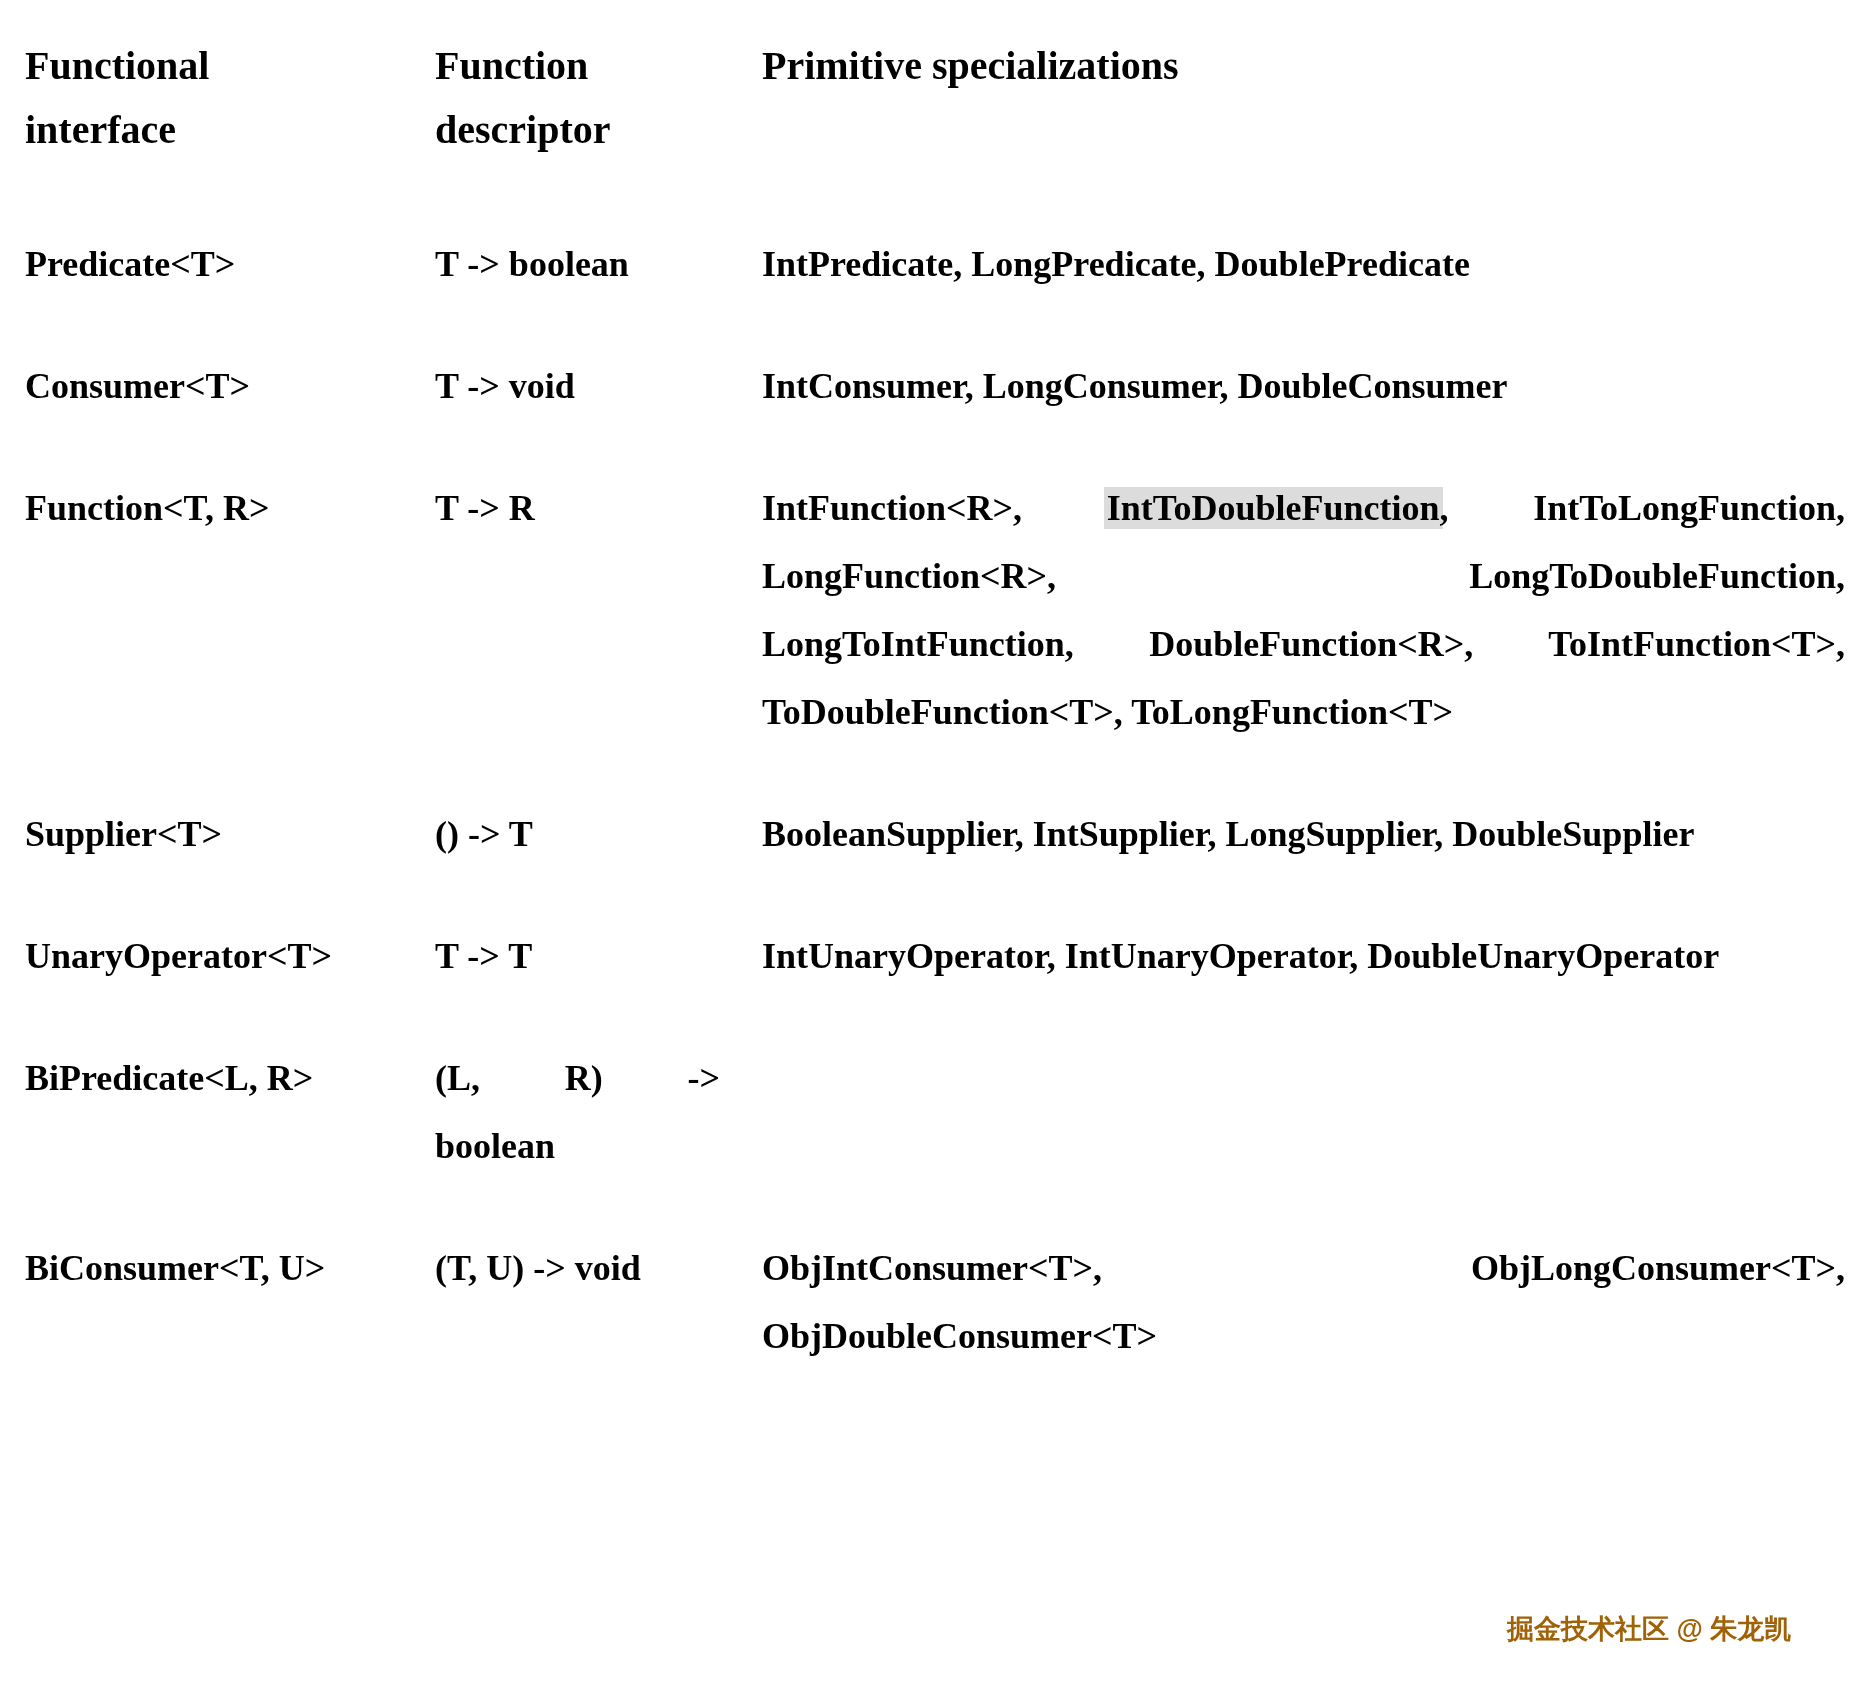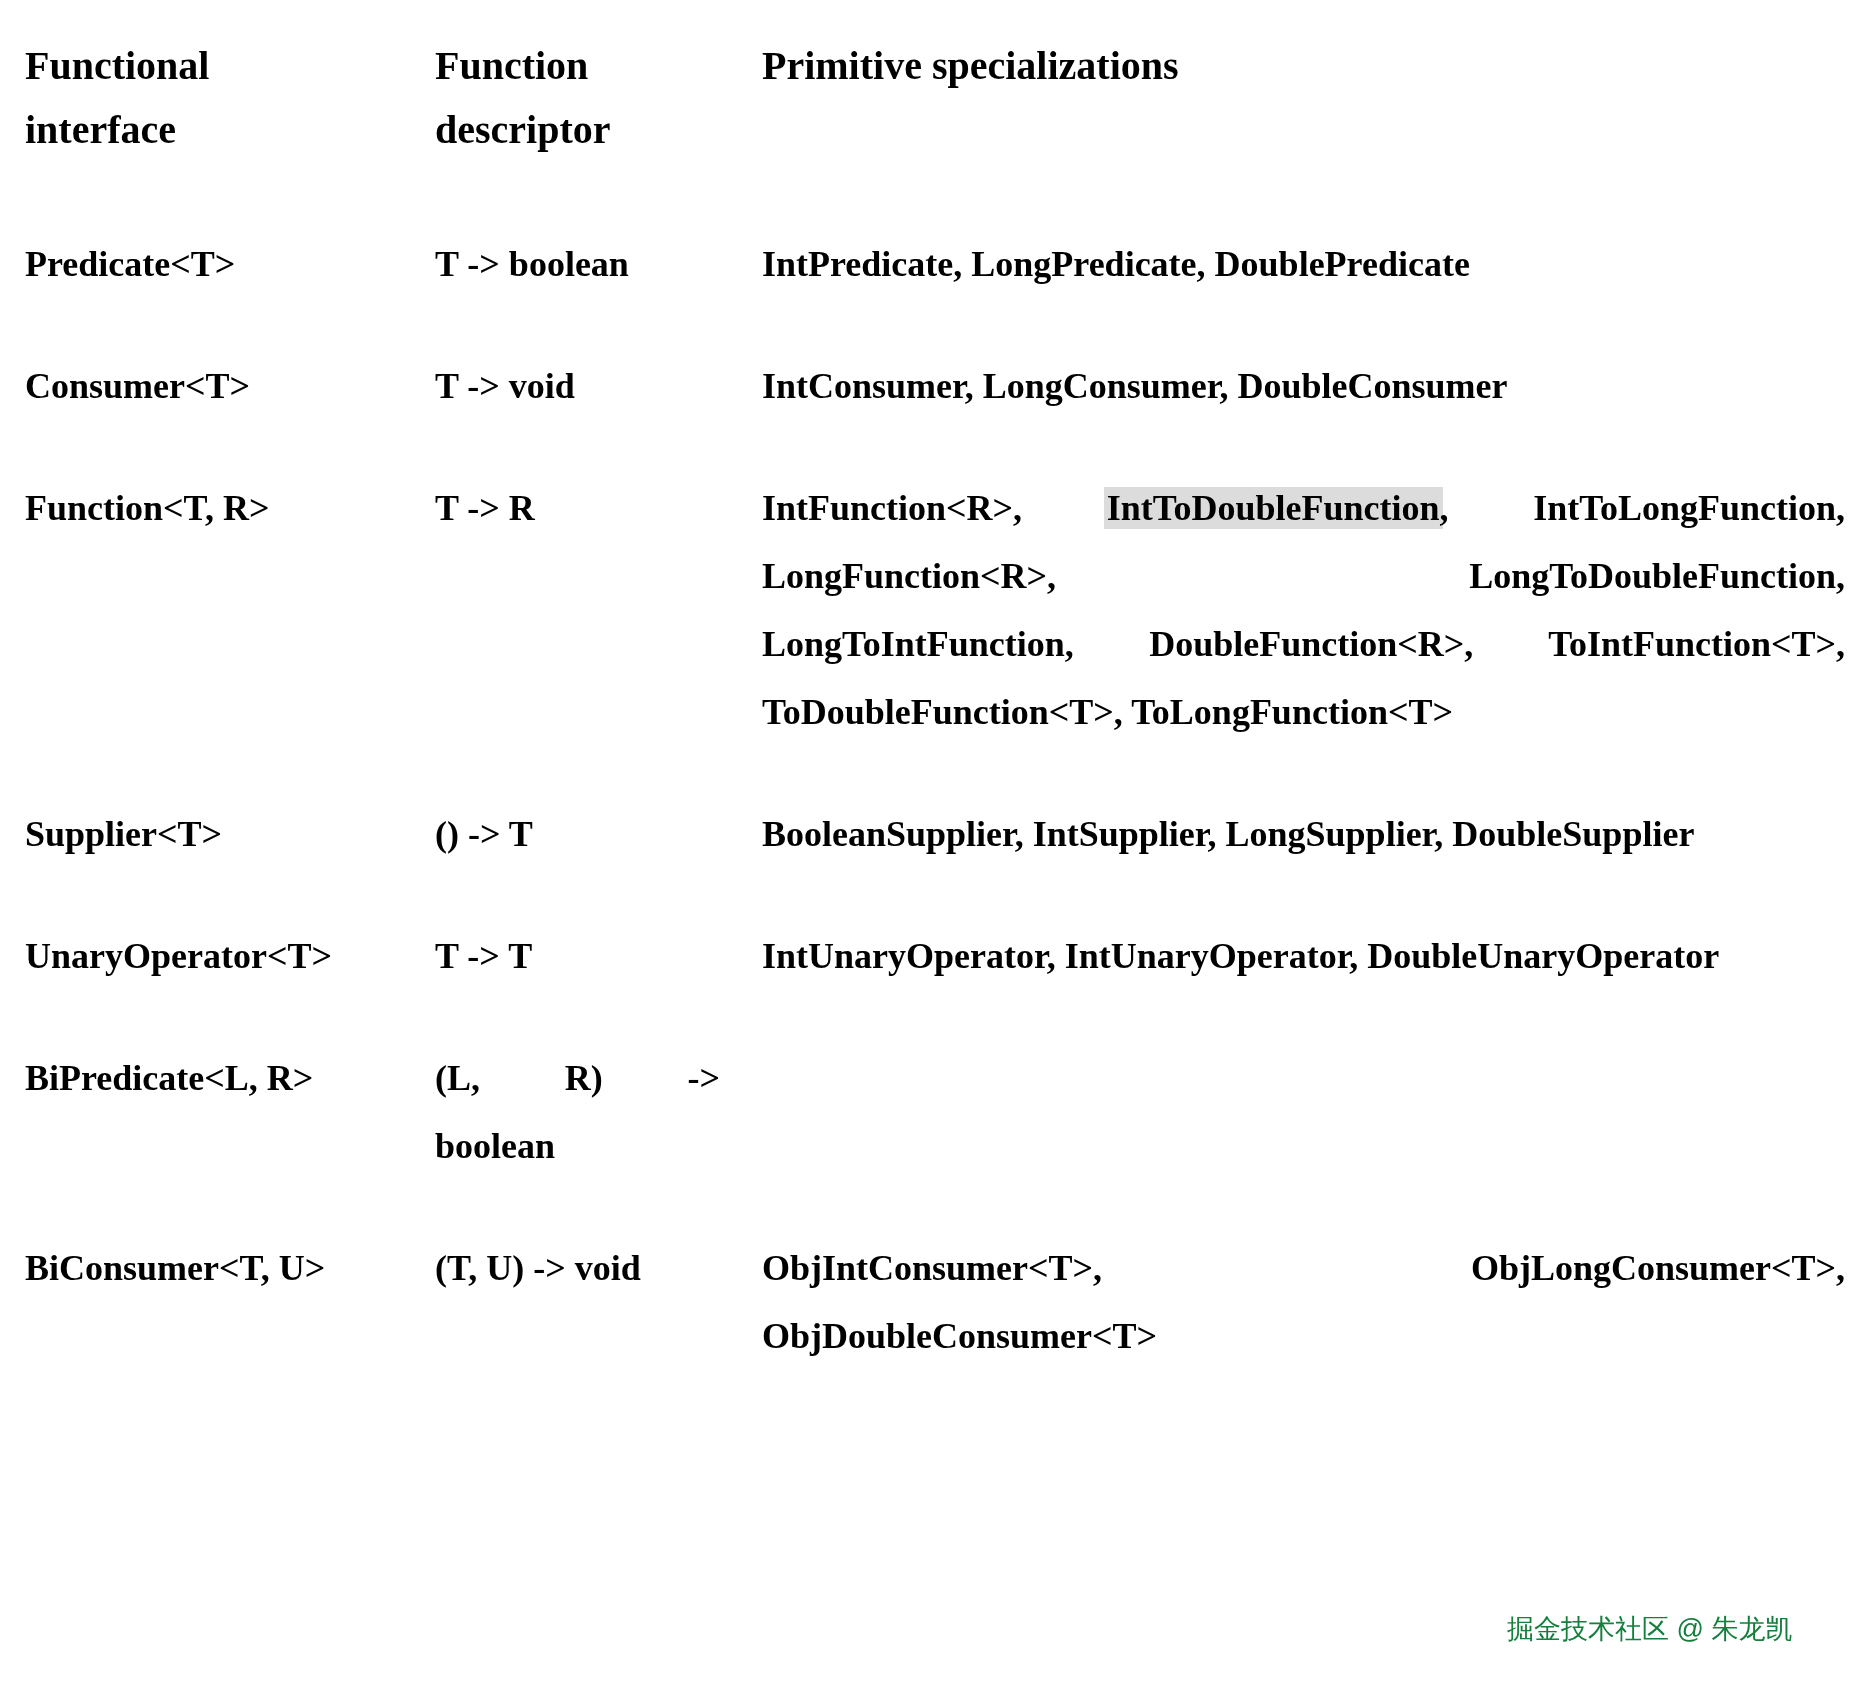--- a/index.html
+++ b/index.html
@@ -175,14 +175,14 @@
           <td class="desc-cell">
             <div class="line">(T, U) -&gt; void</div>
           </td>
           <td>
             <div class="line just"><span>ObjIntConsumer&lt;T&gt;, ObjLongConsumer&lt;T&gt;,</span></div>
             <div class="line"><span>ObjDoubleConsumer&lt;T&gt;</span></div>
           </td>
         </tr>
       </tbody>
   </table>
-  <div class="watermark" style="color: #15803d;">掘金技术社区 @ 朱龙凯</div>
+  <div class="watermark" style="color: #a16207; font-weight: bold;">掘金技术社区 @ 朱龙凯</div>
 </div>
 
 </body></html>

